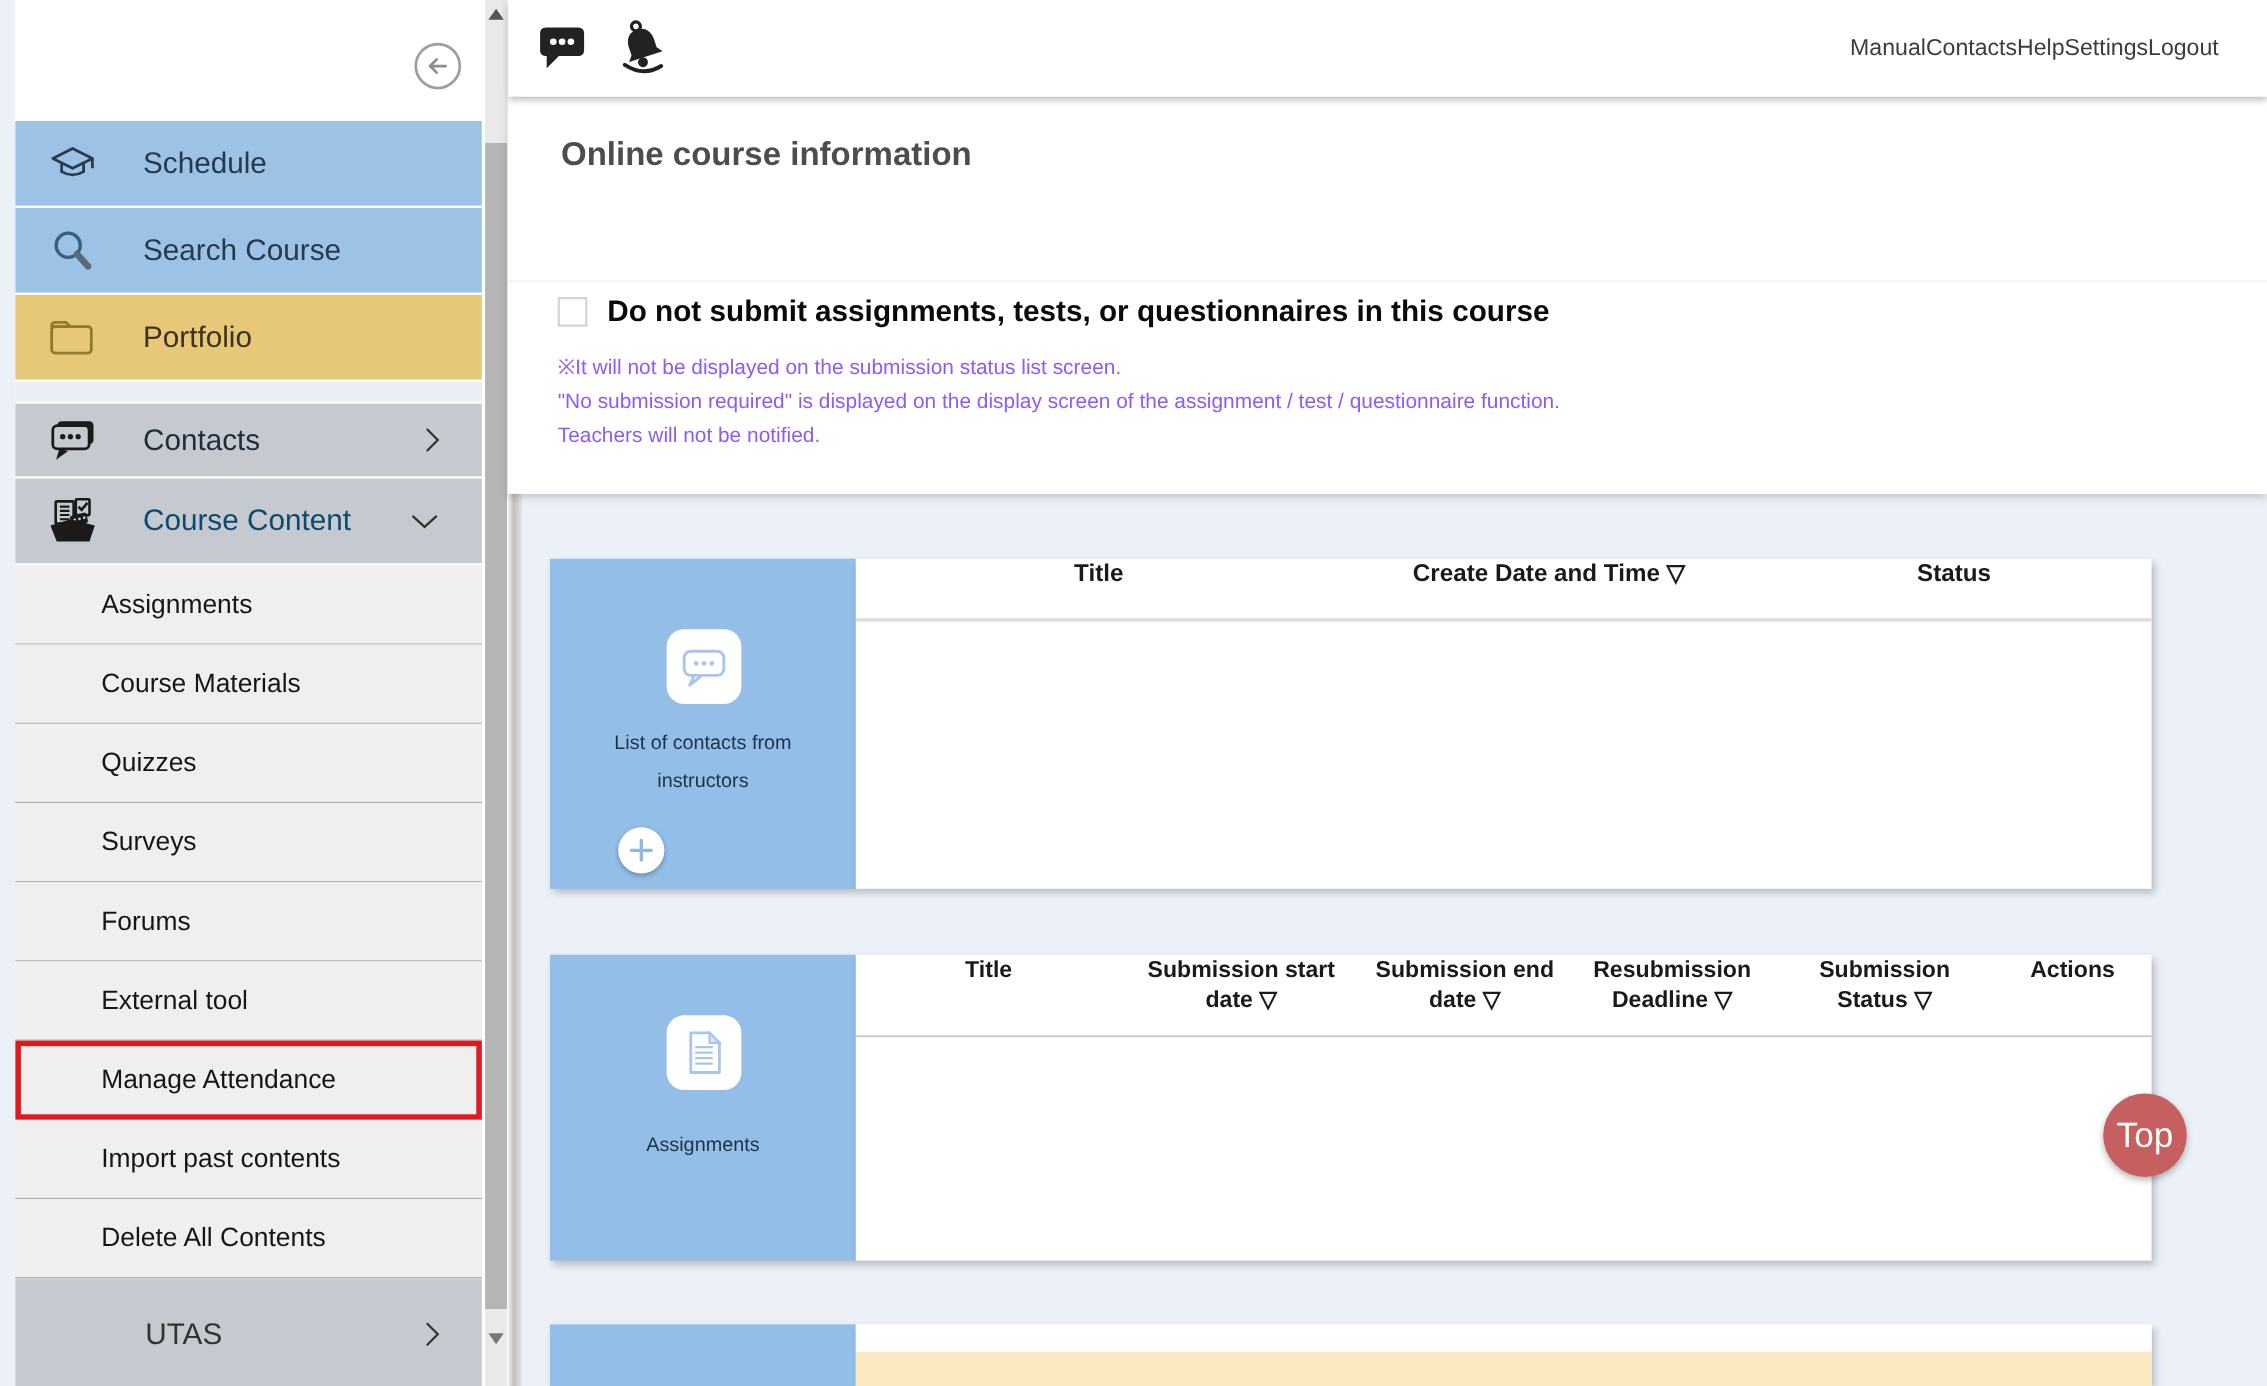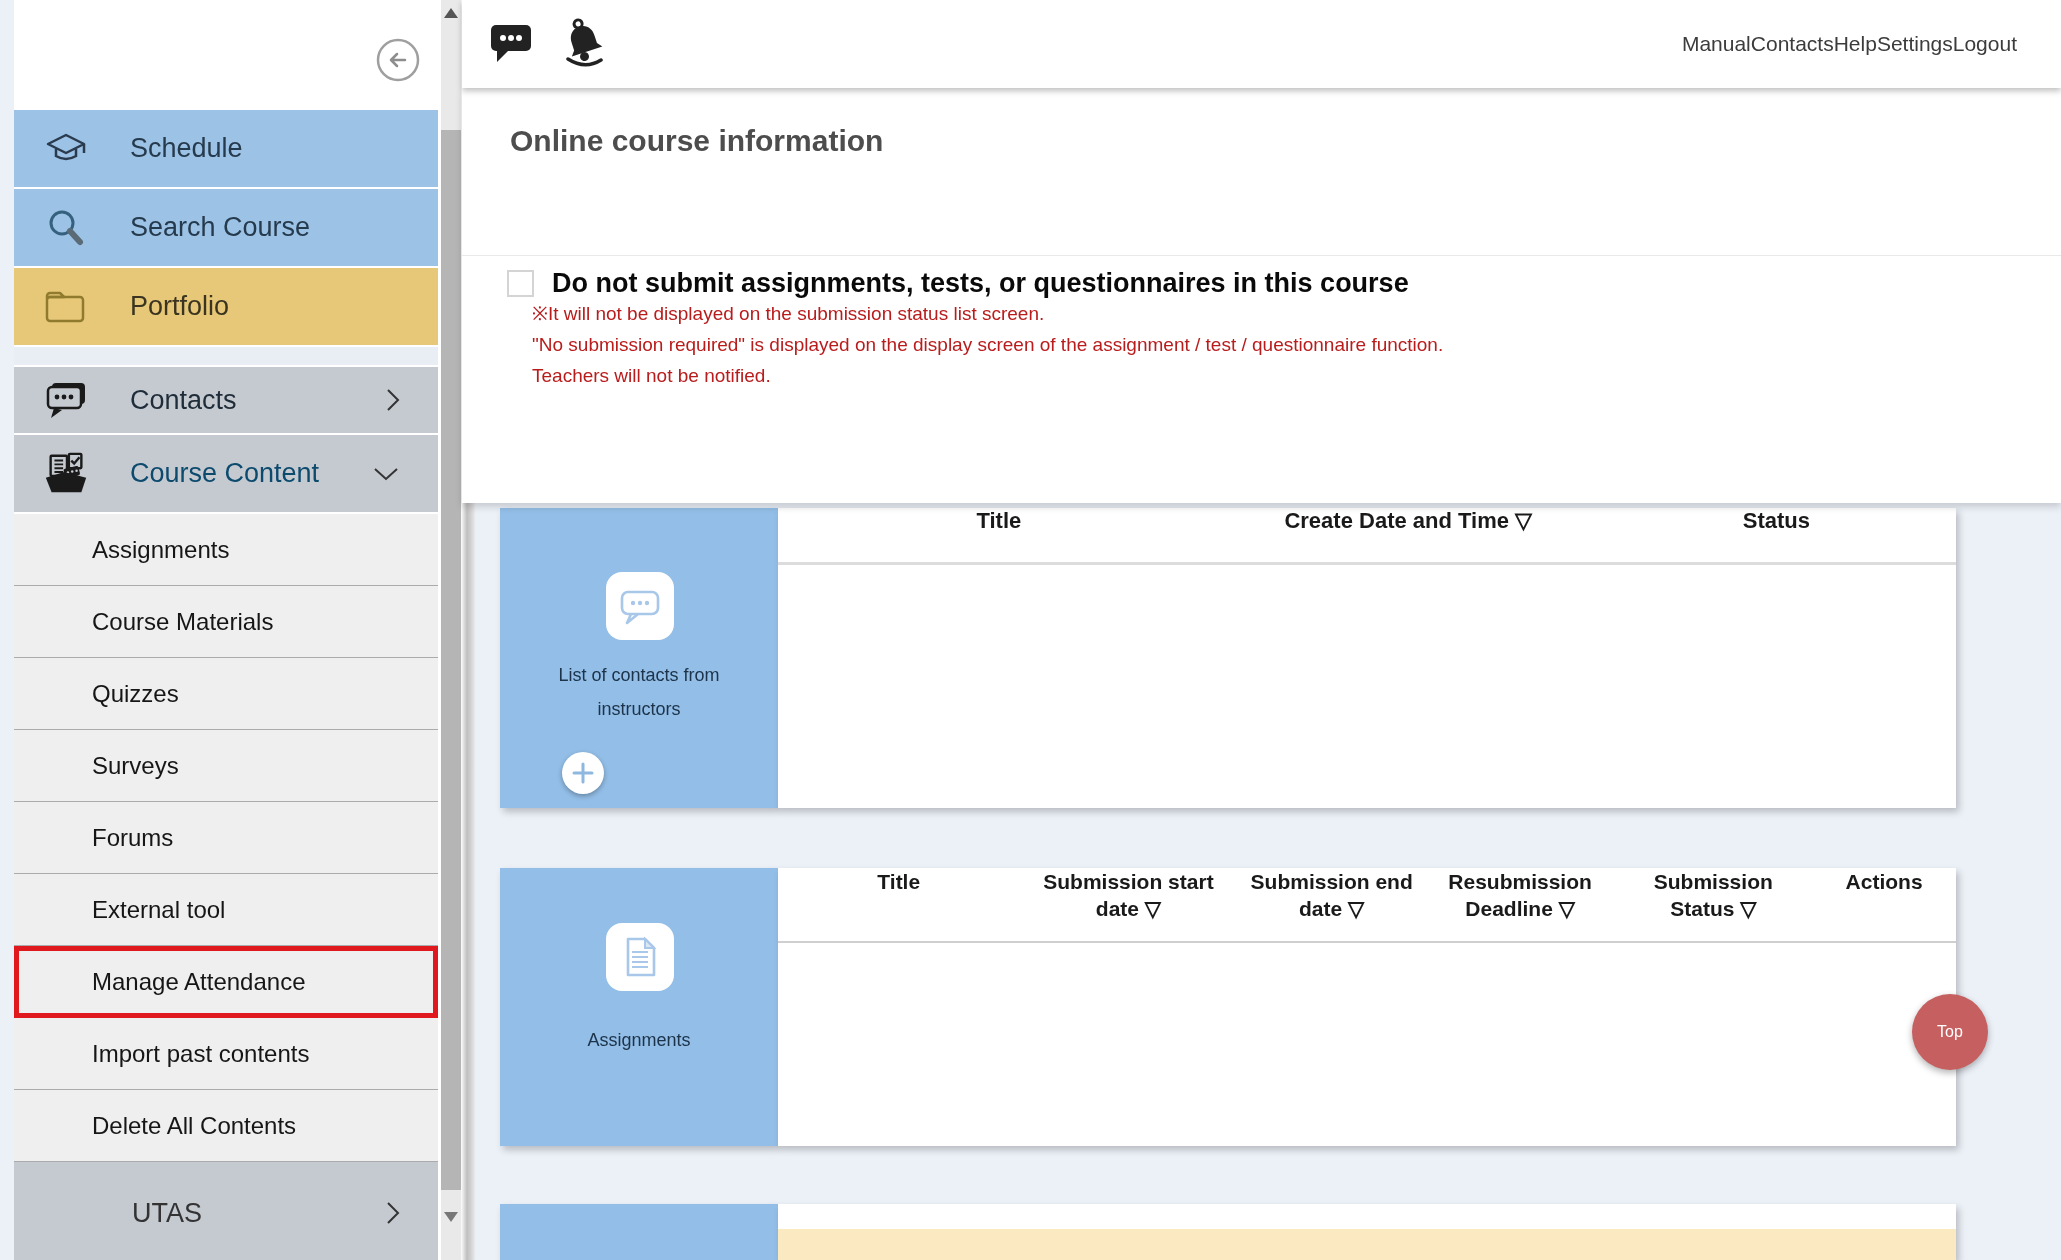--- a/index.html
+++ b/index.html
@@ -34,28 +34,28 @@
   .sb .down{position:absolute;left:3px;top:1212px;width:0;height:0;border-left:7px solid transparent;border-right:7px solid transparent;border-top:10px solid #777;}
   .side-divider{position:absolute;left:447px;top:0;width:15px;height:1260px;
     background:linear-gradient(to right,#fdfdfd 0%,#bfbfbf 40%,#d9d9d9 75%,#eef1f7 100%);}
   
   .main{position:absolute;left:462px;top:0;width:1599px;height:1260px;}
   .topbar{position:absolute;left:0;top:0;width:100%;height:88px;background:#fff;
     box-shadow:0 3px 6px rgba(0,0,0,.25);z-index:6;display:flex;align-items:center;box-sizing:border-box;}
   .tb-icons{display:flex;align-items:center;gap:24px;padding-left:26px;}
   .tb-links{margin-left:auto;display:flex;padding-right:44px;}
   .tb-links a{font-size:21px;color:#3c3c3c;text-decoration:none;cursor:pointer;white-space:nowrap;}
-  .white-band{position:absolute;left:0;top:88px;width:100%;height:415px;background:#fff;
+  .white-band{position:absolute;left:0;top:88px;width:100%;height:361px;background:#fff;
     box-shadow:0 4px 7px rgba(0,0,0,.16);z-index:2;}
   .heading{position:absolute;left:48px;top:36px;font-size:30px;font-weight:bold;color:#4d4d4d;}
   .band-divider{position:absolute;left:0;top:167px;width:100%;height:1px;background:#e9e9e9;}
   .cb-row{position:absolute;left:45px;top:180px;display:flex;align-items:center;gap:18px;}
   .cb{width:23px;height:23px;border:2px solid #d4d4d4;background:#fff;cursor:pointer;flex:none;}
   .cb-label{font-size:27px;font-weight:bold;color:#0a0a0a;}
-  .notes{position:absolute;left:45px;top:210px;font-size:19px;color:#b91c1c;line-height:31px;margin-left:25px;}
+  .notes{position:absolute;left:45px;top:231px;font-size:19px;color:#8b5cf6;line-height:31px;}
   
   .panel{position:absolute;display:flex;}
   .p-blue{width:278px;background:var(--panel-blue,#93bee7);box-shadow:3px 4px 7px rgba(0,0,0,.22);position:relative;flex:none;}
   .p-table{width:1178px;background:#fff;box-shadow:3px 4px 7px rgba(0,0,0,.22);position:relative;flex:none;}
   .panel1{left:38px;top:508px;height:300px;}
   .panel2{left:38px;top:868px;height:278px;}
   .panel3{left:38px;top:1204px;height:56px;}
   .icon-sq{position:absolute;left:106px;width:68px;height:68px;background:#fff;border-radius:16px;
     display:flex;align-items:center;justify-content:center;}
   .panel1 .icon-sq{top:64px;}
@@ -82,21 +82,21 @@
   .t-row div{text-align:center;box-sizing:border-box;padding:0 8px;line-height:25px;}
   .t-row div:nth-of-type(1){width:20.5%;font-weight:bold;color:#222;}
   .t-row div:nth-of-type(2){width:18.5%;}
   .t-row div:nth-of-type(3){width:16%;}
   .t-row div:nth-of-type(4){width:16%;}
   .t-row div:nth-of-type(5){width:16.8%;}
   .t-row div:nth-of-type(6){width:12.2%;}
   .p3-white{height:25px;background:#fff;}
   .p3-yellow{height:31px;background:var(--pale-yellow,#fbeac1);}
   .top-btn{position:absolute;left:1450px;top:994px;width:76px;height:76px;border-radius:50%;
-    background:var(--top-button-red,#c65f5f);color:#fff;font-size:16px;display:flex;align-items:center;justify-content:center;
+    background:var(--top-button-red,#c65f5f);color:#fff;font-size:32px;display:flex;align-items:center;justify-content:center;
     box-shadow:0 3px 7px rgba(0,0,0,.3);z-index:10;cursor:pointer;}
 </style>
 </head>
 <body>
 
 <div id="root">
 
   <div class="sidebar">
     <div class="side-col">
       <div class="side-header">

